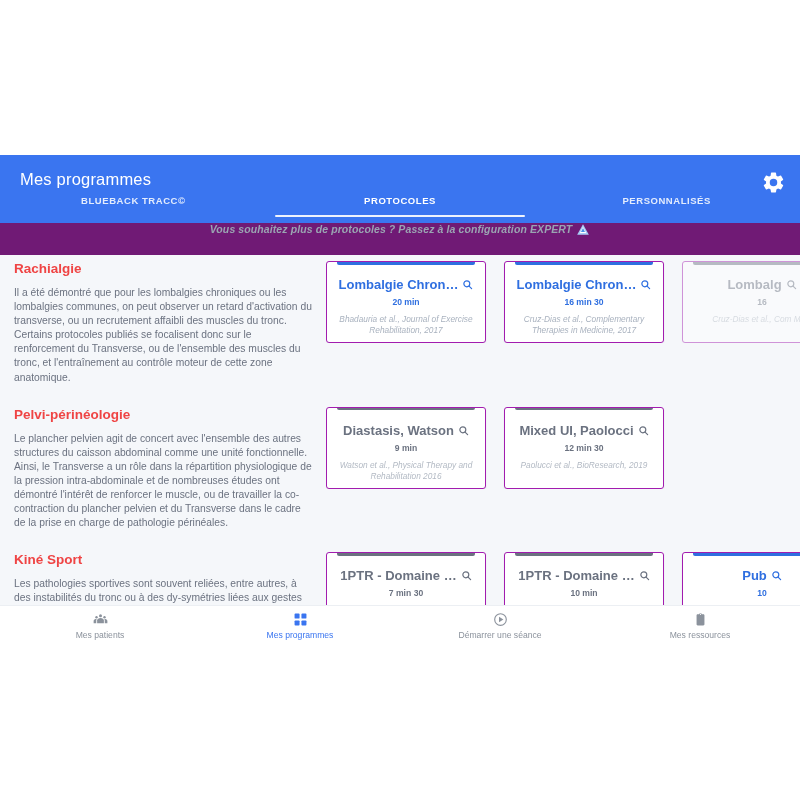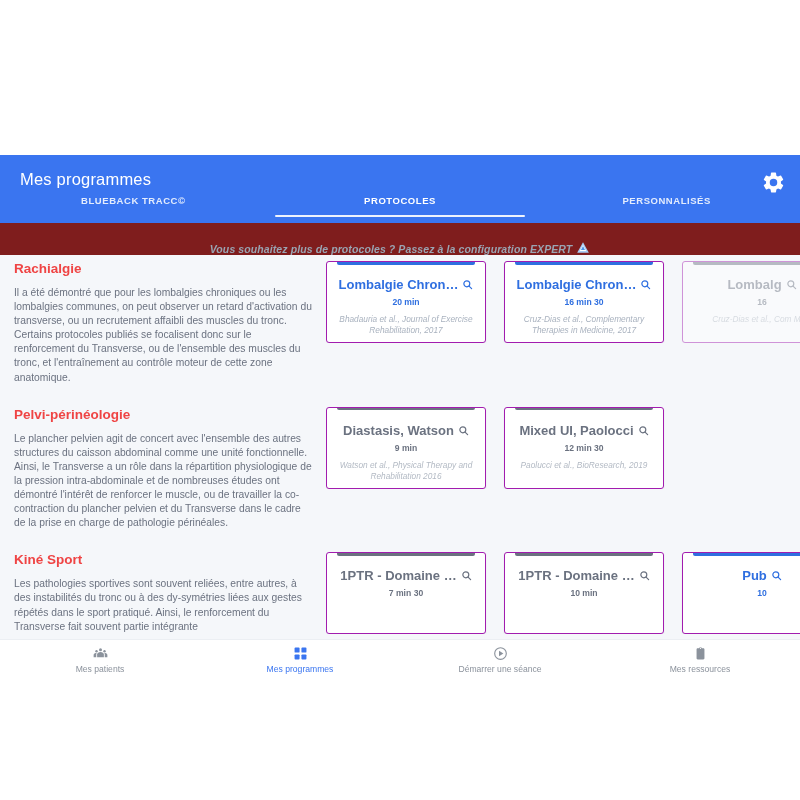--- a/index.html
+++ b/index.html
@@ -61,23 +61,23 @@
     position: absolute;
     left: 8px; right: 8px; bottom: 0;
     height: 2.5px;
     background: #eef3fd;
     border-radius: 2px;
   }
 
   
   .promo {
     width: 800px; height: 32px;
-    display: flex; align-items: flex-end; justify-content: center;
+    display: flex; align-items: flex-start; justify-content: center;
     gap: 4px;
-    background: #7f1d1d;
+    background: #701a75;
   }
   .promo-text {
     color: #9aa4b2;
     font-size: 10.5px;
     font-style: italic;
     font-weight: bold;
     letter-spacing: .1px;
   }
   .promo-logo { width: 14px; height: 14px; display: block; }
 
@@ -164,21 +164,21 @@
     line-height: 11.2px;
     padding: 0 3px;
   }
   .card.grey { --accent: #6b7280; }
   .card.grey .card-ref { color: #b3bac4; }
   .card.faded { opacity: .45; }
 
   
   .bottomnav {
     position: absolute;
-    left: 0; top: 639px;
+    left: 0; top: 605px;
     width: 800px; height: 40px;
     background: #ffffff;
     border-top: 1px solid #eceff3;
     display: flex;
     z-index: 5;
   }
   .navitem {
     flex: 1 1 0;
     display: flex; flex-direction: column;
     align-items: center; justify-content: center;

